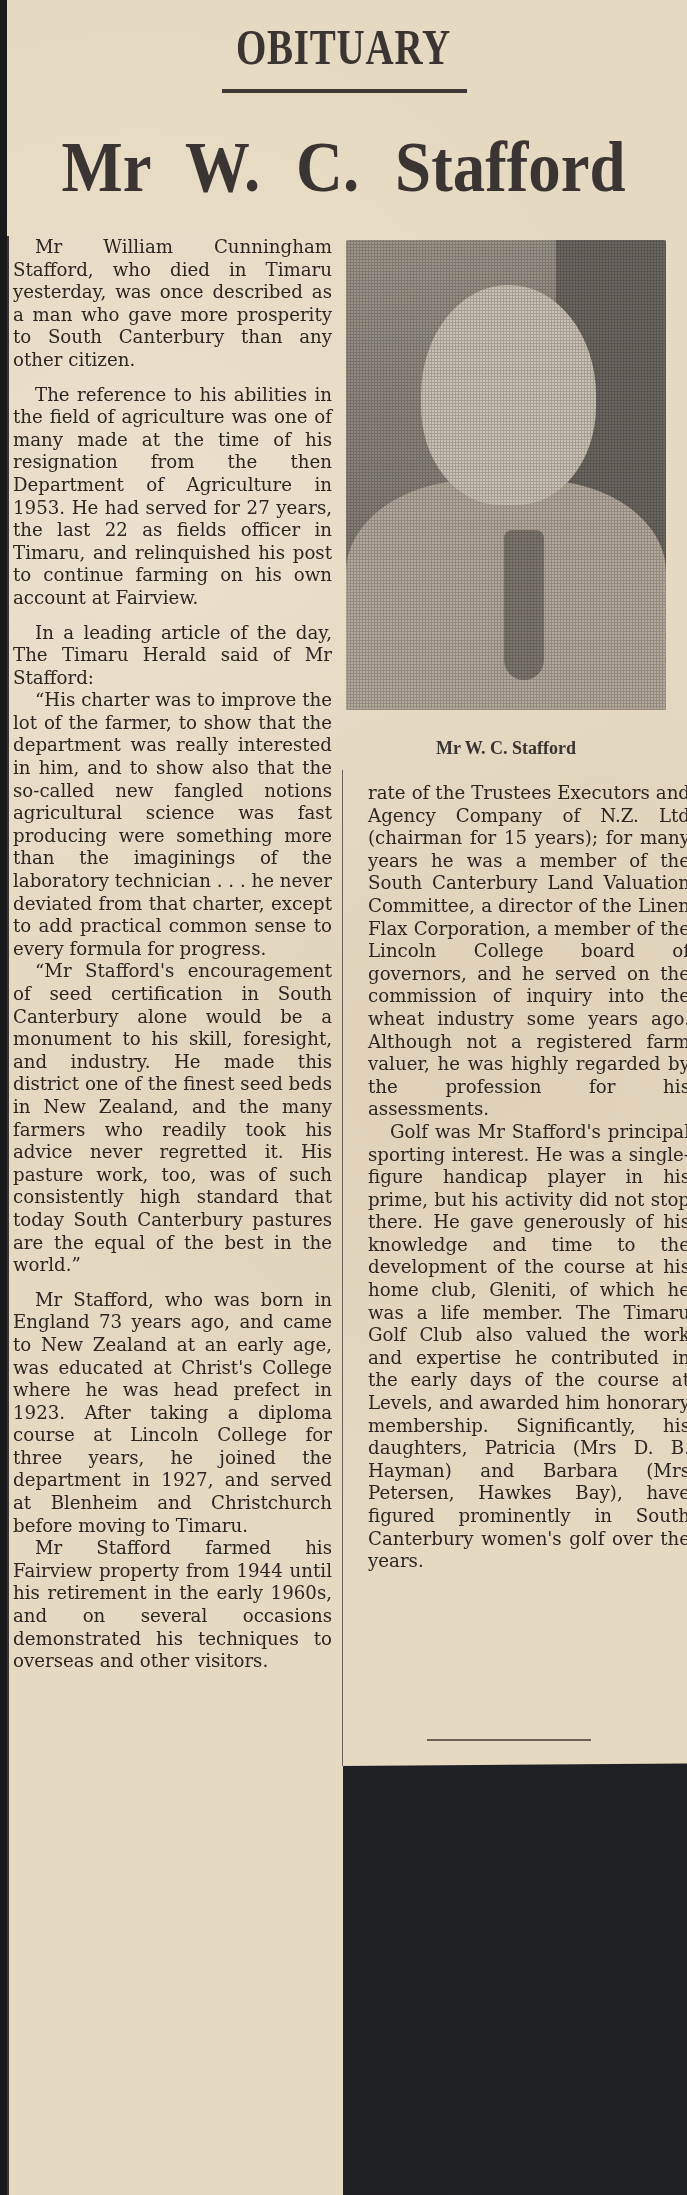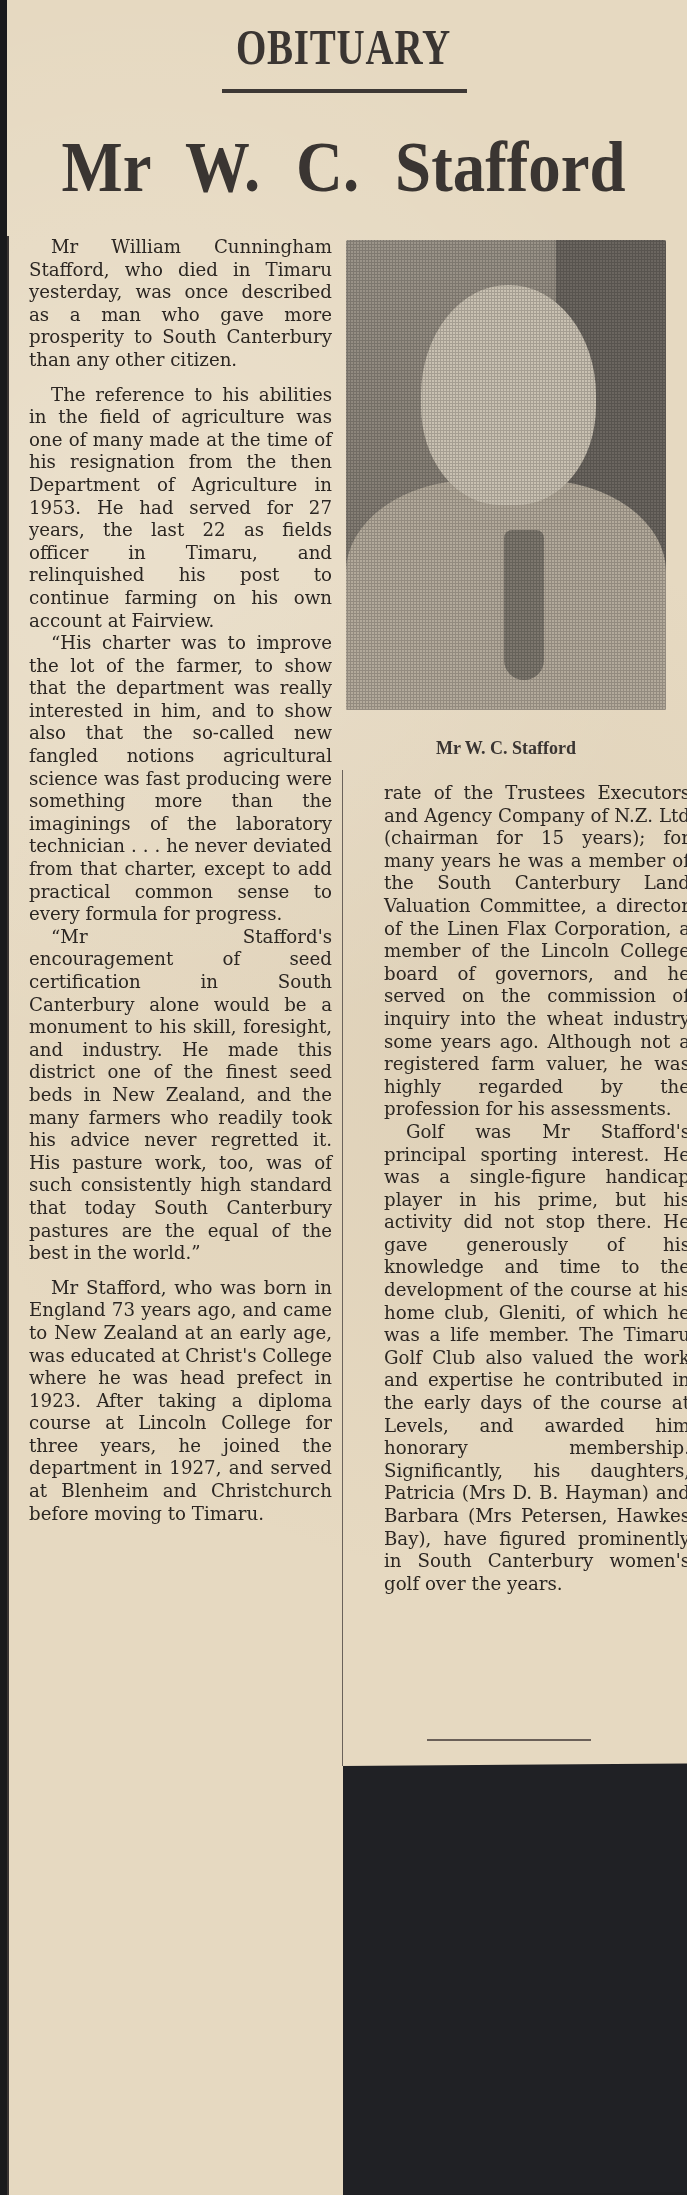--- a/index.html
+++ b/index.html
@@ -42,21 +42,21 @@
     font-family: "Liberation Serif", serif; font-weight: bold;
     font-size: 72px; color: #3a3532; word-spacing: 22px;
     transform: scaleX(0.9); transform-origin: center top;
   }
   .col {
     position: absolute; font-size: 18.2px; line-height: 22.6px; text-align: justify;
     hyphens: manual;
   }
   .col-left { left: 13px; top: 236px; width: 319px; }
   .col-right { left: 368px; top: 782px; width: 322px; }
-  .col p { margin: 0 0 0 16px; text-indent: 22px; }
+  .col p { margin: 0 0 0 0; text-indent: 22px; }
   .col p.gap { margin-top: 12px; }
   .col p.first { text-indent: 22px; }
   .col-rule-left {
     position: absolute; left: 7px; top: 236px; width: 2px; height: 1959px; background: #3a3432;
   }
   .col-divider {
     position: absolute; left: 342px; top: 770px; width: 1px; height: 996px; background: #6a625a;
   }
   .photo {
     position: absolute; left: 346px; top: 240px; width: 320px; height: 470px;
@@ -103,23 +103,25 @@
 <div class="kicker">OBITUARY</div>
 <div class="kicker-rule"></div>
 <div class="headline">Mr W. C. Stafford</div>
 
 <div class="col-rule-left"></div>
 <div class="col-divider"></div>
 
 <div class="col col-left">
   <p class="first">Mr William Cunningham Stafford, who died in Timaru yesterday, was once described as a man who gave more prosperity to South Canterbury than any other citizen.</p>
   <p class="gap">The reference to his abilities in the field of agriculture was one of many made at the time of his resignation from the then Department of Agriculture in 1953. He had served for 27 years, the last 22 as fields officer in Timaru, and relinquished his post to continue farming on his own account at Fairview.</p>
+  <p class="gap">In a leading article of the day, The Timaru Herald said of Mr Stafford:</p>
   <p>“His charter was to improve the lot of the farmer, to show that the department was really interested in him, and to show also that the so-called new fangled notions agricultural science was fast producing were something more than the imaginings of the laboratory technician . . . he never deviated from that charter, except to add practical common sense to every formula for progress.</p>
   <p>“Mr Stafford's encouragement of seed certification in South Canterbury alone would be a monument to his skill, foresight, and industry. He made this district one of the finest seed beds in New Zealand, and the many farmers who readily took his advice never regretted it. His pasture work, too, was of such consistently high standard that today South Canterbury pastures are the equal of the best in the world.”</p>
   <p class="gap">Mr Stafford, who was born in England 73 years ago, and came to New Zealand at an early age, was educated at Christ's College where he was head prefect in 1923. After taking a diploma course at Lincoln College for three years, he joined the department in 1927, and served at Blenheim and Christchurch before moving to Timaru.</p>
+  <p>Mr Stafford farmed his Fairview property from 1944 until his retirement in the early 1960s, and on several occasions demonstrated his techniques to overseas and other visitors.</p>
 </div>
 
 <div class="photo">
   <div class="bg-right"></div>
   <div class="jacket"></div>
   <div class="head"></div>
   <div class="tie"></div>
 </div>
 <div class="caption">Mr W. C. Stafford</div>
 

